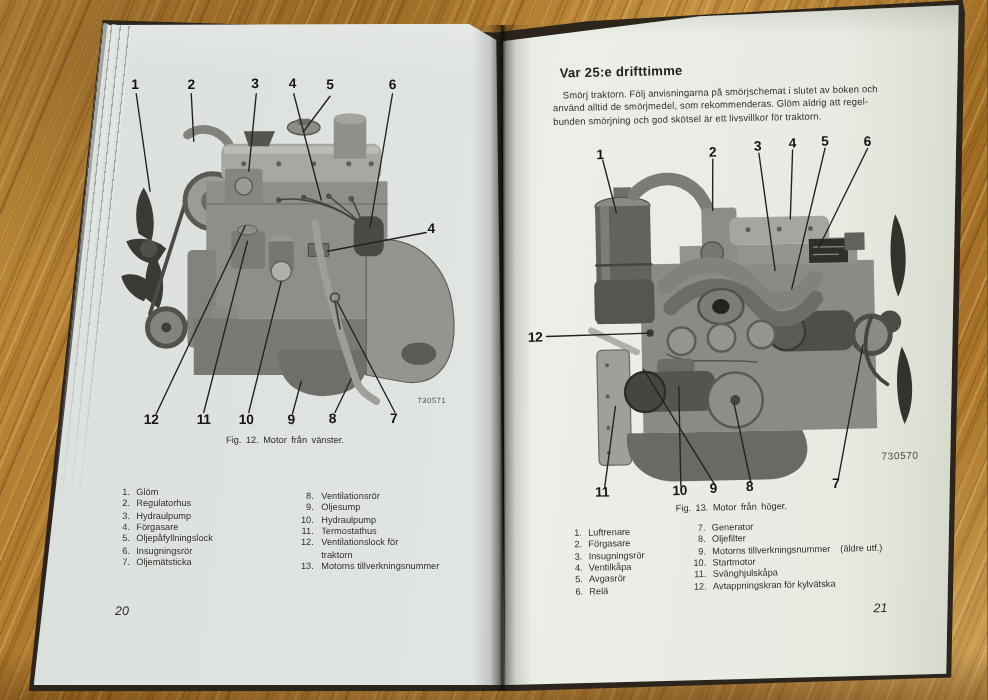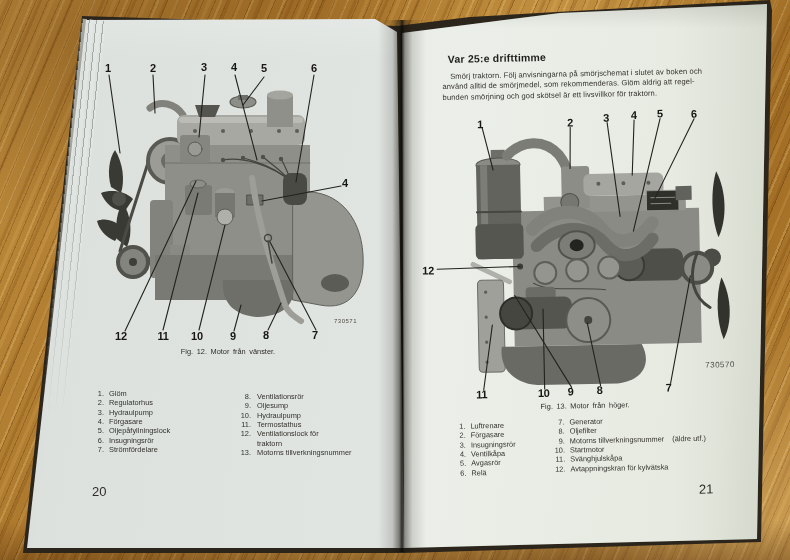--- a/index.html
+++ b/index.html
@@ -46,21 +46,21 @@
     mask-image:linear-gradient(to bottom,#000 30%,transparent 95%);}
   .gutter{position:absolute;left:378px;top:20px;width:48px;height:532px;
     background:linear-gradient(to right, rgba(30,26,18,0) 0%, rgba(30,26,18,.16) 30%,
       rgba(24,20,13,.5) 44%, rgba(12,10,6,.85) 50%, rgba(24,20,13,.45) 56%,
       rgba(30,26,18,.14) 72%, rgba(30,26,18,0) 100%);}
   .co{position:absolute;transform:translate(-50%,-50%);font-weight:bold;
       font-size:11px;color:#17161:4;color:#171614;letter-spacing:-0.2px;white-space:nowrap;}
   .photo-id{position:absolute;color:#4c4a44;letter-spacing:.5px;white-space:nowrap;}
   .caption{position:absolute;font-size:7.4px;color:#2e2c28;text-align:center;
            word-spacing:1.5px;white-space:nowrap;}
-  .pagenum{position:absolute;font-size:13px;color:#2e2c28;}
+  .pagenum{position:absolute;font-size:10px;color:#2e2c28;font-style:italic;}
   .heading{position:absolute;font-weight:bold;font-size:10.5px;color:#201f1c;
            letter-spacing:.2px;white-space:nowrap;}
   .para{position:absolute;font-size:7.6px;color:#33312c;}
   .para .pline{height:10.3px;line-height:10.3px;white-space:nowrap;letter-spacing:.1px;}
   .para .pline.first{padding-left:8px;}
   .plist{position:absolute;font-size:7.4px;color:#33312c;}
   .prow{height:9.35px;line-height:9.35px;white-space:nowrap;}
   .pn{display:inline-block;text-align:right;margin-right:5px;}
   .c-l1 .pn{width:12px;} .c-l2 .pn{width:15px;margin-right:6px;}
   .c-r1 .pn{width:12px;} .c-r2 .pn{width:13px;}
@@ -190,21 +190,21 @@
   <span class="photo-id" style="left:334px;top:318px;font-size:6px">730571</span>
   <span class="caption" style="left:128px;top:347px;width:200px">Fig. 12. Motor från vänster.</span>
 
   <div class="plist c-l1" style="left:92px;top:389px">
     <div class="prow"><span class="pn">1.</span><span>Glöm</span></div>
     <div class="prow"><span class="pn">2.</span><span>Regulatorhus</span></div>
     <div class="prow"><span class="pn">3.</span><span>Hydraulpump</span></div>
     <div class="prow"><span class="pn">4.</span><span>Förgasare</span></div>
     <div class="prow"><span class="pn">5.</span><span>Oljepåfyllningslock</span></div>
     <div class="prow"><span class="pn">6.</span><span>Insugningsrör</span></div>
-    <div class="prow"><span class="pn">7.</span><span>Strömfördelare</span></div>
+    <div class="prow"><span class="pn">7.</span><span>Oljemätsticka</span></div>
   </div>
   <div class="plist c-l2" style="left:236px;top:392px">
     <div class="prow"><span class="pn">8.</span><span>Ventilationsrör</span></div>
     <div class="prow"><span class="pn">9.</span><span>Oljesump</span></div>
     <div class="prow"><span class="pn">10.</span><span>Hydraulpump</span></div>
     <div class="prow"><span class="pn">11.</span><span>Termostathus</span></div>
     <div class="prow"><span class="pn">12.</span><span>Ventilationslock för</span></div>
     <div class="prow"><span class="pn"></span><span>traktorn</span></div>
     <div class="prow"><span class="pn">13.</span><span>Motorns tillverkningsnummer</span></div>
   </div>

